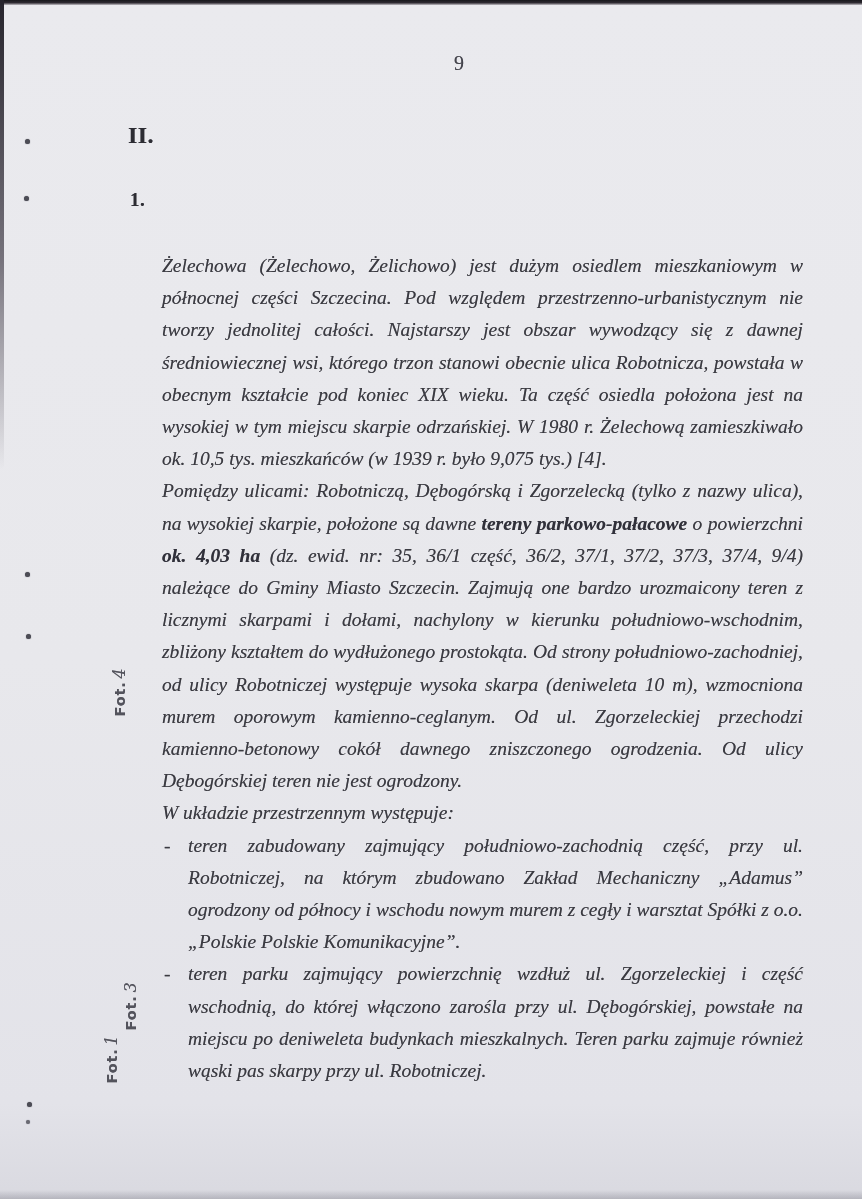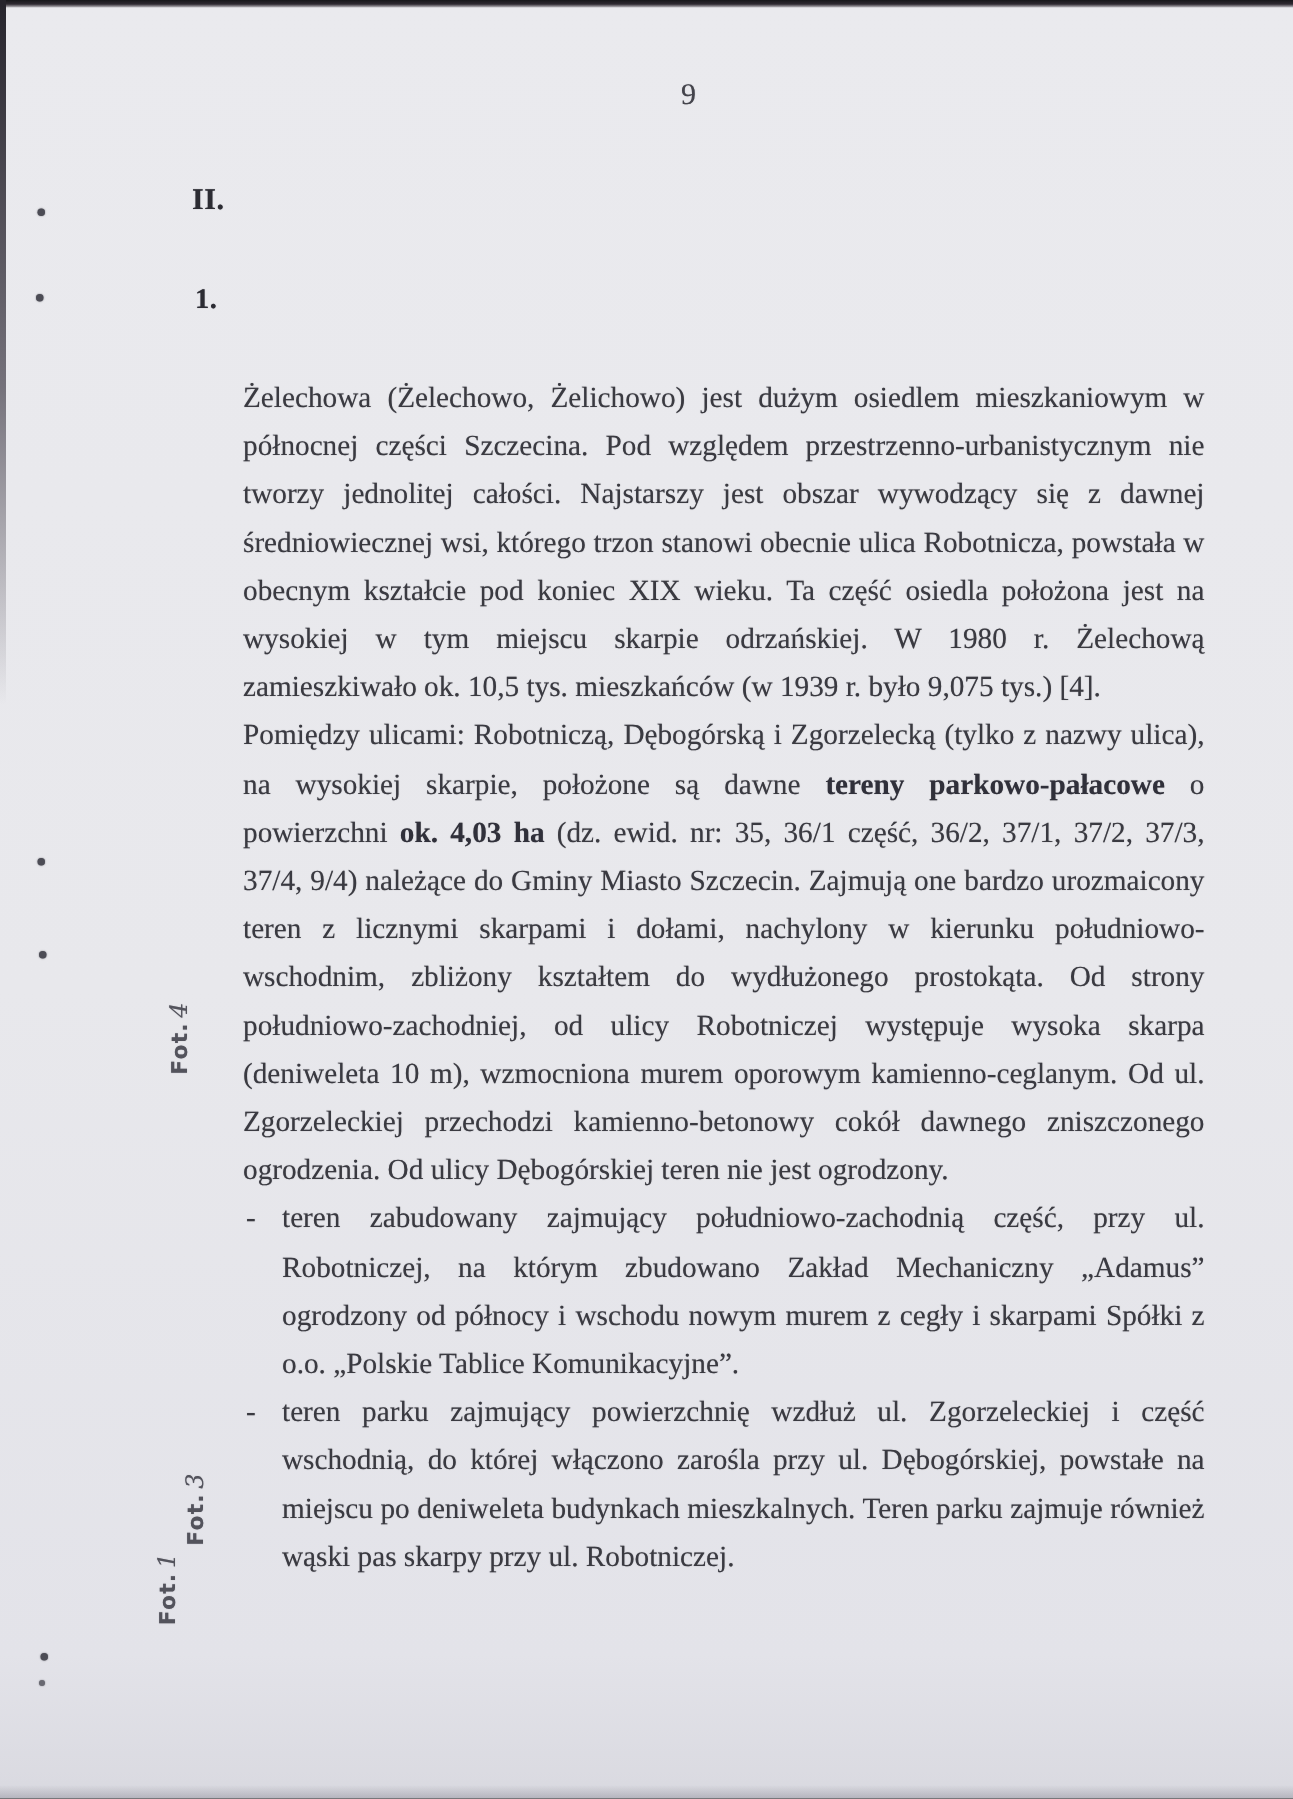--- a/index.html
+++ b/index.html
@@ -37,29 +37,30 @@
     font-size: 20px; color: #44444c;
     text-shadow: 0 0 0.5px rgba(60,60,70,0.6);
   }
   .heading {
     position: absolute; left: 128px;
     display: flex;
     font-weight: bold; color: #2c2c33;
     letter-spacing: 0.4px;
     text-shadow: 0 0 0.5px rgba(45,45,55,0.7);
   }
-  .heading-main { top: 122px; font-size: 20px; }
+  .heading-main { top: 122px; font-size: 24px; }
   .heading-main .h-num { width: 53px; flex: 0 0 53px; }
   .heading-sub { top: 189px; left: 130px; font-size: 19px; }
   .heading-sub .h-num { width: 42px; flex: 0 0 42px; }
   .body-block {
     position: absolute; top: 250px; left: 162px; width: 641px;
     font-size: 19.5px; line-height: 32.2px;
     text-align: justify;
     text-shadow: 0 0 0.6px rgba(58,58,66,0.55);
+    font-style: italic;
   }
   .body-block p { margin: 0; }
   .body-block b { color: #30303a; }
   .list-intro { text-align: left; }
   .bullet-item { position: relative; padding-left: 26px; }
   .bullet-marker { position: absolute; left: 2px; top: 0; }
   
   .fot {
     position: absolute;
     white-space: nowrap;
@@ -100,23 +101,24 @@
     <span class="h-num">II.</span>
   </div>
 
   <div class="heading heading-sub">
     <span class="h-num">1.</span>
   </div>
 
   <div class="body-block">
     <p>Żelechowa (Żelechowo, Żelichowo) jest dużym osiedlem mieszkaniowym w północnej części Szczecina. Pod względem przestrzenno-urbanistycznym nie tworzy jednolitej całości. Najstarszy jest obszar wywodzący się z dawnej średniowiecznej wsi, którego trzon stanowi obecnie ulica Robotnicza, powstała w obecnym kształcie pod koniec XIX wieku. Ta część osiedla położona jest na wysokiej w tym miejscu skarpie odrzańskiej. W 1980 r. Żelechową zamieszkiwało ok. 10,5 tys. mieszkańców (w 1939 r. było 9,075 tys.) [4].</p>
     <p><span>Pomiędzy ulicami: Robotniczą, Dębogórską i Zgorzelecką (tylko z nazwy ulica), na wysokiej skarpie, położone są dawne </span><b>tereny parkowo-pałacowe</b><span> o powierzchni </span><b>ok. 4,03 ha</b><span> (dz. ewid. nr: 35, 36/1 część, 36/2, 37/1, 37/2, 37/3, 37/4, 9/4) należące do Gminy Miasto Szczecin. Zajmują one bardzo urozmaicony teren z licznymi skarpami i dołami, nachylony w kierunku południowo-wschodnim, zbliżony kształtem do wydłużonego prostokąta. Od strony południowo-zachodniej, od ulicy Robotniczej występuje wysoka skarpa (deniweleta 10 m), wzmocniona murem oporowym kamienno-ceglanym. Od ul. Zgorzeleckiej przechodzi kamienno-betonowy cokół dawnego zniszczonego ogrodzenia. Od ulicy Dębogórskiej teren nie jest ogrodzony.</span></p>
+    <p class="list-intro">W układzie przestrzennym występuje:</p>
     <div class="bullet-item">
       <span class="bullet-marker">-</span>
-      <span>teren zabudowany zajmujący południowo-zachodnią część, przy ul. Robotniczej, na którym zbudowano Zakład Mechaniczny „Adamus” ogrodzony od północy i wschodu nowym murem z cegły i skarpami Spółki z o.o. „Polskie Tablice Komunikacyjne”.</span>
+      <span>teren zabudowany zajmujący południowo-zachodnią część, przy ul. Robotniczej, na którym zbudowano Zakład Mechaniczny „Adamus” ogrodzony od północy i wschodu nowym murem z cegły i warsztat Spółki z o.o. „Polskie Polskie Komunikacyjne”.</span>
     </div>
     <div class="bullet-item">
       <span class="bullet-marker">-</span>
       <span>teren parku zajmujący powierzchnię wzdłuż ul. Zgorzeleckiej i część wschodnią, do której włączono zarośla przy ul. Dębogórskiej, powstałe na miejscu po deniweleta budynkach mieszkalnych. Teren parku zajmuje również wąski pas skarpy przy ul. Robotniczej.</span>
     </div>
   </div>
 
   <div class="fot rot fot-4">
     <span>Fot.</span><span class="fot-num">4</span>
   </div>

